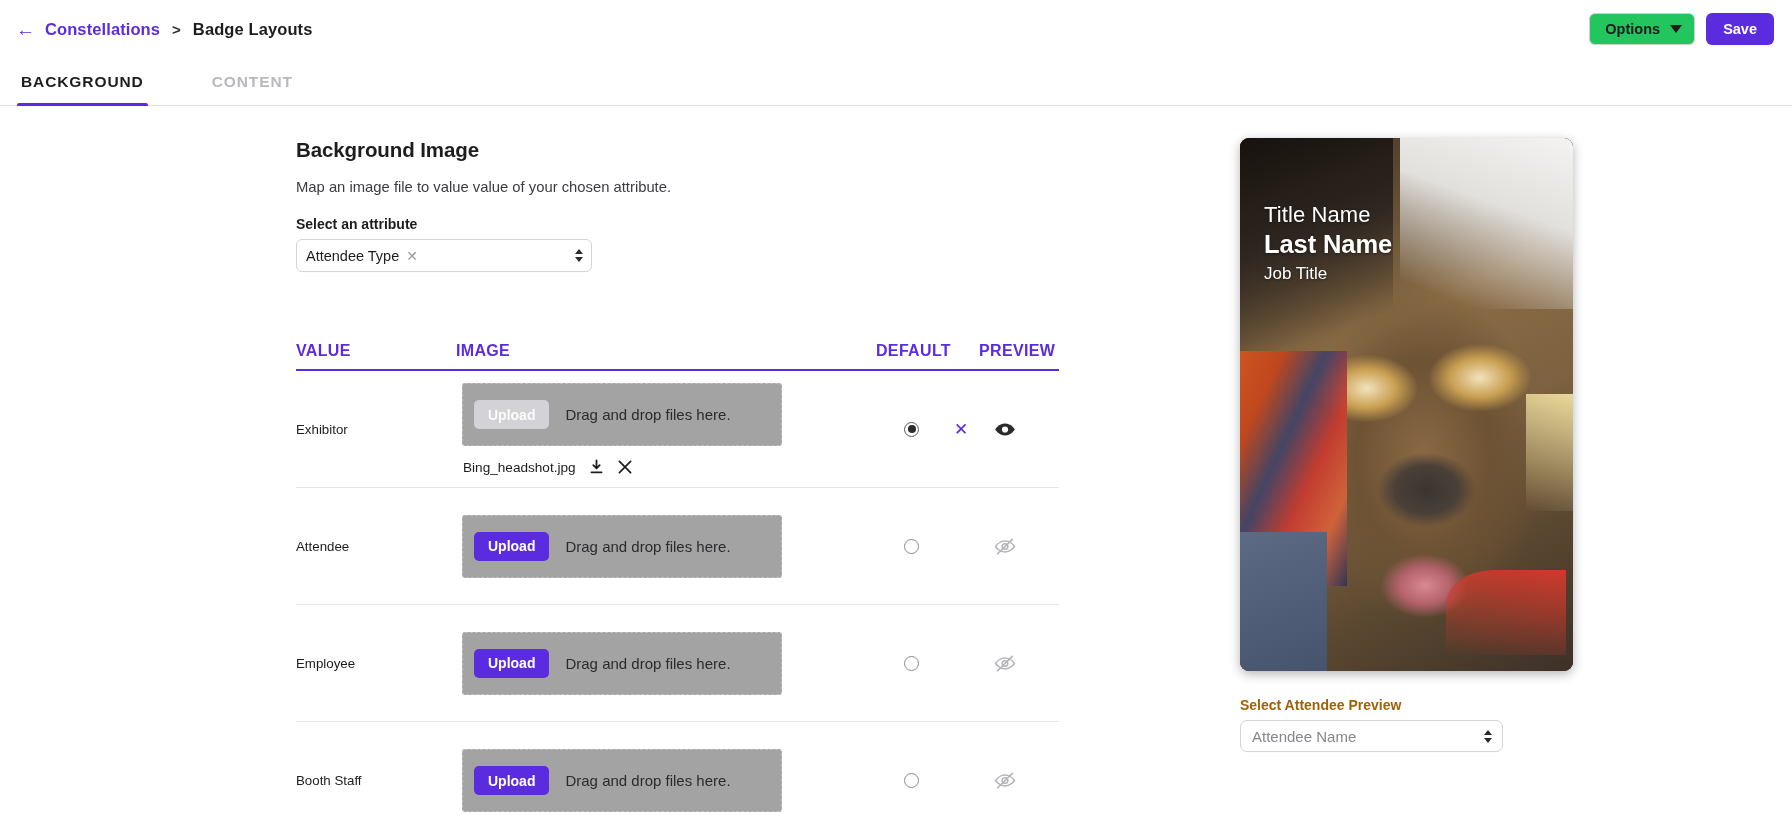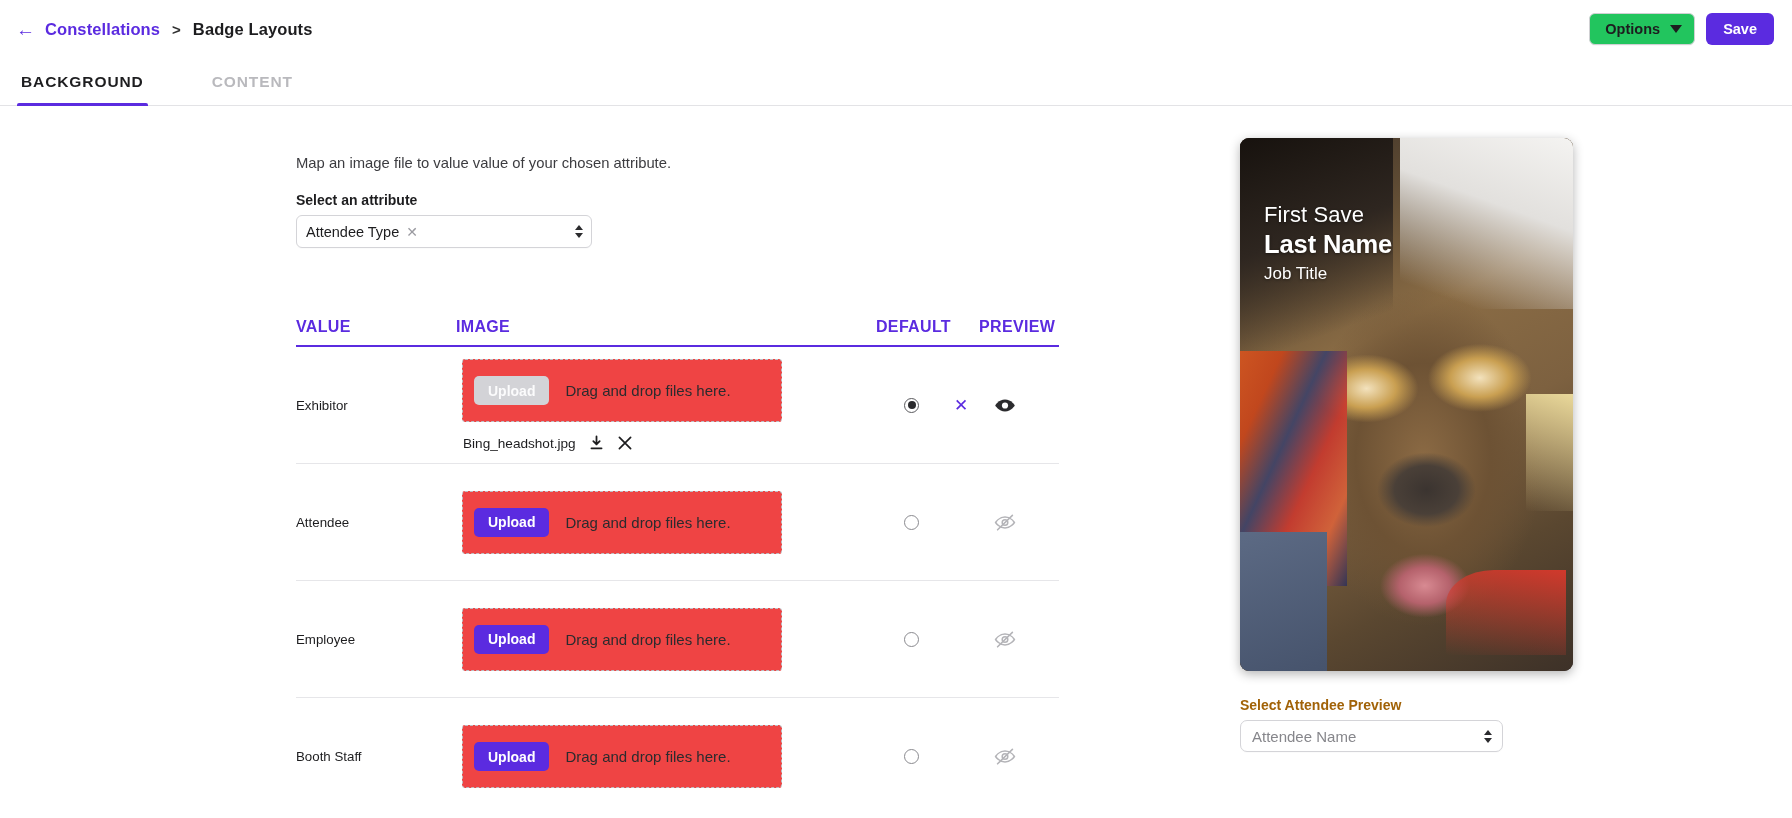--- a/index.html
+++ b/index.html
@@ -142,21 +142,21 @@
     width: 166px; font-size: 13.3px; color: #1d1d1f;
   }
   .cell-image { width: 407px; }
   .cell-default { width: 103px; display: flex; align-items: center; gap: 0; }
   .cell-preview { width: 87px; display: flex; align-items: center; }
 
   .dropzone {
     width: 320px; height: 63px;
     border: 1.6px dashed #bfbfc4; border-radius: 3px;
     display: flex; align-items: center; padding-left: 11px; gap: 16px;
-    background: #ef4444;
+    background: #a3a3a3;
   }
   .btn-upload {
     height: 29px; padding: 0 14px;
     display: flex; align-items: center;
     border: none; border-radius: 5px;
     background: #5b2be0; color: #fff;
     font-size: 14px; font-weight: 700; cursor: pointer;
     font-family: inherit;
   }
   .btn-upload.disabled {
@@ -281,20 +281,21 @@
     <span>BACKGROUND</span>
   </div>
   <div class="tab inactive">
     <span>CONTENT</span>
   </div>
 </div>
 
 <div class="page">
 
   <div class="main-col">
+    <h1 class="section-title">Background Image</h1>
     <p class="section-sub">Map an image file to value value of your chosen attribute.</p>
 
     <div class="field-label">Select an attribute</div>
     <div class="attr-select">
       <span class="chip">
         <span>Attendee Type</span>
         <span class="chip-x">✕</span>
       </span>
       <span class="stepper">
         <i class="up"></i>
@@ -418,21 +419,21 @@
     <div class="side-inner">
       <div class="badge-card">
         <div class="photo"></div>
         <div class="photo-tl"></div>
         <div class="photo-tr"></div>
         <div class="photo-rug"></div>
         <div class="photo-pillow"></div>
         <div class="photo-ylw"></div>
         <div class="photo-collar"></div>
         <div class="badge-text">
-          <div class="bt-first">First Save</div>
+          <div class="bt-first">Title Name</div>
           <div class="bt-last">Last Name</div>
           <div class="bt-job">Job Title</div>
         </div>
       </div>
 
       <div class="side-label">Select Attendee Preview</div>
       <div class="side-select">
         <span class="ph">Attendee Name</span>
         <span class="stepper">
           <i class="up"></i>

